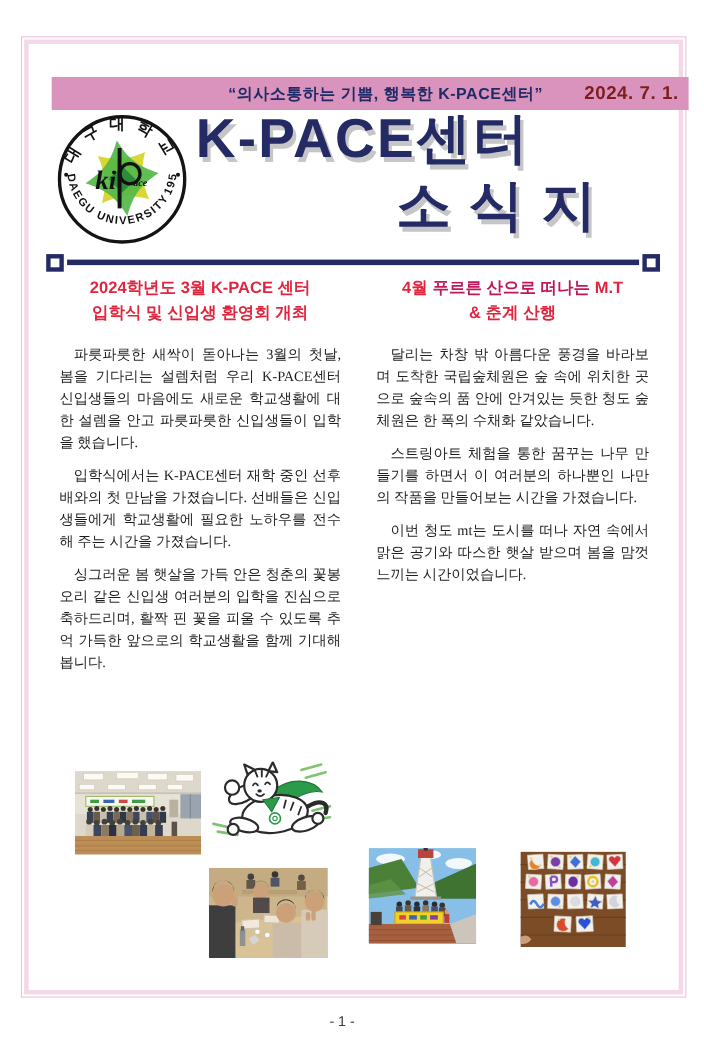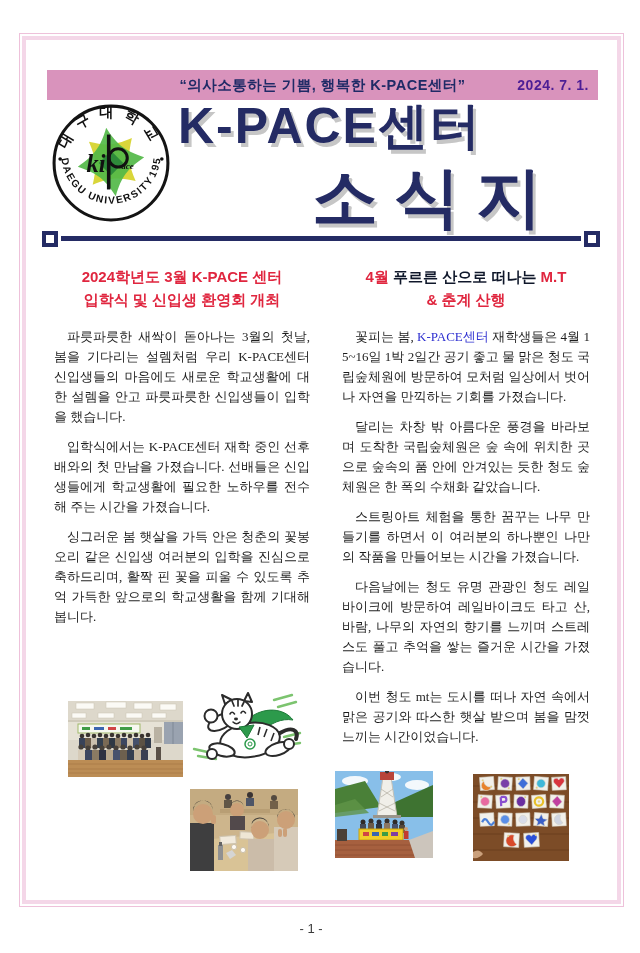--- a/index.html
+++ b/index.html
@@ -9,46 +9,46 @@
   }
   
   .frame-outer{position:absolute;left:19px;top:33px;width:603px;height:872px;
     border:1px solid #eec1da;}
   .frame-inner{position:absolute;left:2px;top:2px;right:2px;bottom:2px;
     border:4px solid #f4d7e8;}
   
   .banner{position:absolute;left:47px;top:70px;width:551px;height:30px;
     background:#d993bc;display:flex;align-items:center;justify-content:center;
     font-family:"Liberation Sans",sans-serif;font-weight:bold;font-size:14.5px;
-    color:#1f2a66;letter-spacing:.5px;}
+    color:#1f2a66;letter-spacing:.5px;padding-left:28px;}
   .banner-date{position:absolute;right:9px;top:0;height:30px;display:flex;
-    align-items:center;color:#4c1d95;font-size:14px;font-weight:bold;}
+    align-items:center;color:#7f1d1d;font-size:17px;font-weight:bold;}
   
   .logo{position:absolute;left:50px;top:100px;width:122px;height:126px;}
   
   .title-block{position:absolute;left:178px;top:99px;width:380px;
     font-family:"Liberation Sans",sans-serif;font-weight:bold;color:#242b64;}
   .title-line1{font-size:50px;line-height:55px;letter-spacing:2px;
     text-shadow:3px 4px 0 #c6c6c6;}
-  .title-line2{font-size:66px;line-height:55px;letter-spacing:16px;
-    text-align:right;margin-top:16px;text-shadow:3px 4px 0 #c6c6c6;}
+  .title-line2{font-size:50px;line-height:55px;letter-spacing:16px;
+    text-align:right;margin-top:6px;text-shadow:3px 4px 0 #c6c6c6;}
   
   .divider{position:absolute;left:42px;top:230px;width:558px;height:17px;
     display:flex;align-items:center;}
   .divider-square{width:8px;height:8px;border:4px solid #242b64;background:#fff;}
   .divider-line{flex:1;height:5px;background:#242b64;margin:0 3px;}
   
-  .col{position:absolute;top:265px;font-size:13px;line-height:20px;
+  .col{position:absolute;top:250px;font-size:13px;line-height:20px;
     color:#1d1d1d;text-align:justify;}
   .col-left{left:44px;width:276px;}
   .col-right{left:332px;width:268px;}
   .article-heading{font-family:"Liberation Sans",sans-serif;font-weight:bold;
     font-size:15px;line-height:23px;text-align:center;color:#e0263f;
     margin:0 0 16px 0;}
-  .hl-blue{color:#0f172a;}
+  .hl-blue{color:#be185d;}
   .col p{margin:10px;text-indent:13px;word-break:break-all;}
   .inline-blue{color:#2d2fd0;}
   
   .photo{position:absolute;overflow:hidden;}
   #photo-ceremony{left:68px;top:701px;width:115px;height:76px;}
   #mascot-tiger{left:188px;top:692px;width:116px;height:76px;}
   #photo-meal{left:190px;top:789px;width:108px;height:82px;}
   #photo-railbike{left:335px;top:771px;width:98px;height:87px;}
   #photo-stringart{left:473px;top:774px;width:96px;height:87px;}
   .photo svg{display:block;width:100%;height:100%;}
@@ -122,24 +122,22 @@
   <p>파릇파릇한 새싹이 돋아나는 3월의 첫날, 봄을 기다리는 설렘처럼 우리 K-PACE센터 신입생들의 마음에도 새로운 학교생활에 대한 설렘을 안고 파릇파릇한 신입생들이 입학을 했습니다.</p>
   <p>입학식에서는 K-PACE센터 재학 중인 선후배와의 첫 만남을 가졌습니다. 선배들은 신입생들에게 학교생활에 필요한 노하우를 전수해 주는 시간을 가졌습니다.</p>
   <p>싱그러운 봄 햇살을 가득 안은 청춘의 꽃봉오리 같은 신입생 여러분의 입학을 진심으로 축하드리며, 활짝 핀 꽃을 피울 수 있도록 추억 가득한 앞으로의 학교생활을 함께 기대해봅니다.</p>
 </div>
 
 <div class="col col-right">
   <div class="article-heading">
     <span>4월 </span><span class="hl-blue">푸르른 산으로 떠나는 </span><span>M.T</span><br>
     <span>&amp; 춘계 산행</span>
   </div>
-  <p><span>꽃피는 봄, </span><span class="inline-blue">K-PACE센터</span><span> 재학생들은 4월 15~16일 1박 2일간 공기 좋고 물 맑은 청도 국립숲체원에 방문하여 모처럼 일상에서 벗어나 자연을 만끽하는 기회를 가졌습니다.</span></p>
   <p>달리는 차창 밖 아름다운 풍경을 바라보며 도착한 국립숲체원은 숲 속에 위치한 곳으로 숲속의 품 안에 안겨있는 듯한 청도 숲체원은 한 폭의 수채화 같았습니다.</p>
   <p>스트링아트 체험을 통한 꿈꾸는 나무 만들기를 하면서 이 여러분의 하나뿐인 나만의 작품을 만들어보는 시간을 가졌습니다.</p>
-  <p>다음날에는 청도 유명 관광인 청도 레일 바이크에 방문하여 레일바이크도 타고 산, 바람, 나무의 자연의 향기를 느끼며 스트레스도 풀고 추억을 쌓는 즐거운 시간을 가졌습니다.</p>
   <p>이번 청도 mt는 도시를 떠나 자연 속에서 맑은 공기와 따스한 햇살 받으며 봄을 맘껏 느끼는 시간이었습니다.</p>
 </div>
 
 <div class="photo" id="photo-ceremony">
   <svg viewBox="0 0 115 76">
     <rect width="115" height="76" fill="#ddd8cb"></rect>
     <g fill="#fbfaf5" stroke="#c9c3b2" stroke-width="0.5">
       <rect x="8" y="2" width="18" height="6"></rect>
         <rect x="38" y="1" width="20" height="6"></rect>
       <rect x="66" y="2" width="18" height="6"></rect>

